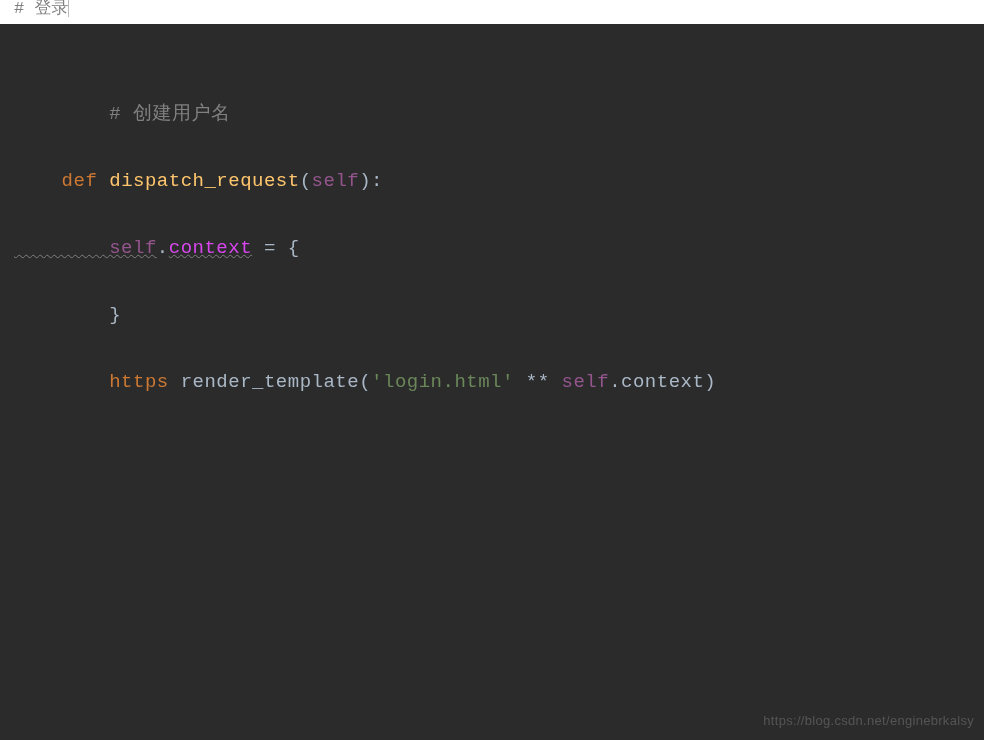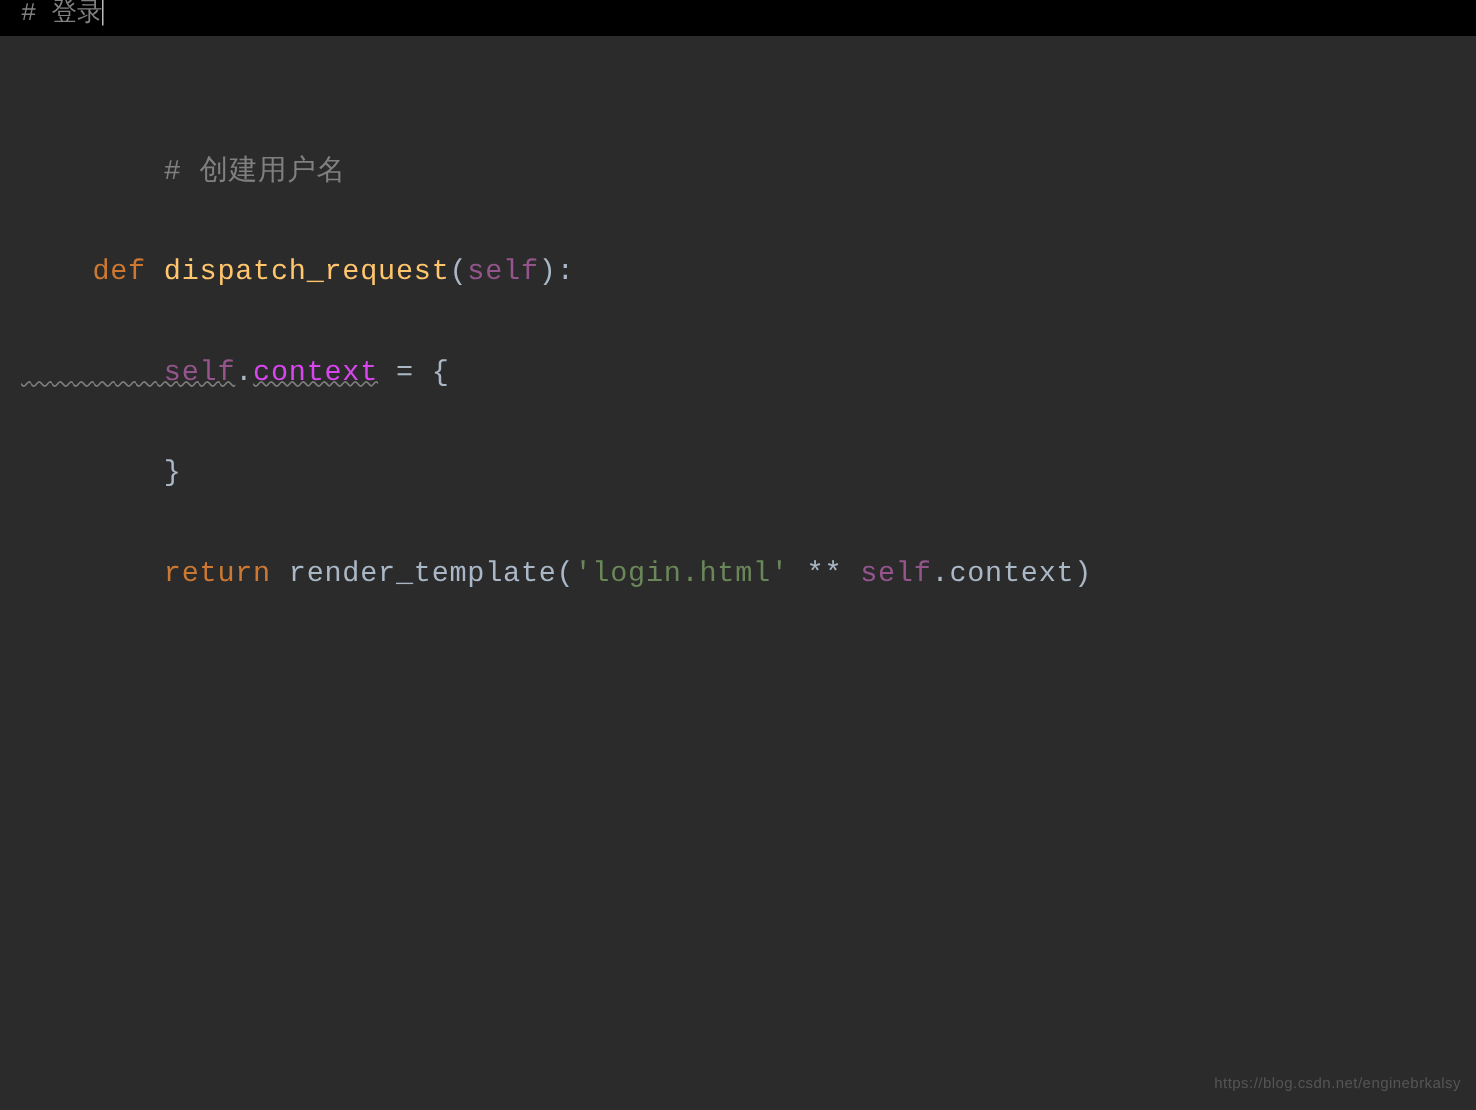--- a/index.html
+++ b/index.html
@@ -11,21 +11,21 @@
       width: 984px;
       height: 740px;
       background-color: #2b2b2b;
       font-family: 'Consolas', 'Monaco', 'Courier New', monospace;
       font-size: 19px;
       color: #a9b7c6;
       overflow: hidden;
       position: relative;
     }
     .top-bar {
-      background-color: #000000;
+      background-color: #ffffff;
       height: 24px;
       width: 100%;
       padding-left: 14px;
       font-size: 17px;
       color: #808080;
       line-height: 18px;
     }
     .top-bar .cursor {
       display: inline-block;
       width: 1px;
@@ -53,39 +53,39 @@
       text-decoration-line: underline;
       text-decoration-style: wavy;
       text-decoration-color: #7f7f7f;
       text-decoration-thickness: 1px;
     }
     .watermark {
       position: absolute;
       bottom: 12px;
       right: 10px;
       color: #555555;
-      font-size: 10px;
+      font-size: 13px;
       font-family: sans-serif;
       letter-spacing: 0.3px;
     }
     .blank-line { height: 33.5px; }
   </style>
 </head>
 <body>
 
 <div class="top-bar">
   <span># 登录</span><span class="cursor"></span>
 </div>
 
 <div class="code-area">
 <div><span class="comment">        # 创建用户名</span></div>
 <div><span class="kw-orange">    def</span><span class="kw-yellow"> dispatch_request</span><span class="default">(</span><span class="self-param">self</span><span class="default">):</span></div>
 <div><span class="self-param wavy">        self</span><span class="default">.</span><span class="property wavy">context</span><span class="default"> = {</span></div>
 <div><span class="default">        }</span></div>
-<div><span class="kw-orange">        return</span><span class="default"> render_template(</span><span class="string">'login.html'</span><span class="default"> ** </span><span class="self-param">self</span><span class="default">.context)</span></div>
+<div><span class="kw-orange">        https</span><span class="default"> render_template(</span><span class="string">'login.html'</span><span class="default"> ** </span><span class="self-param">self</span><span class="default">.context)</span></div>
 <div class="blank-line"></div>
 <div class="blank-line"></div>
 
 
 
 
 
 
 
 

